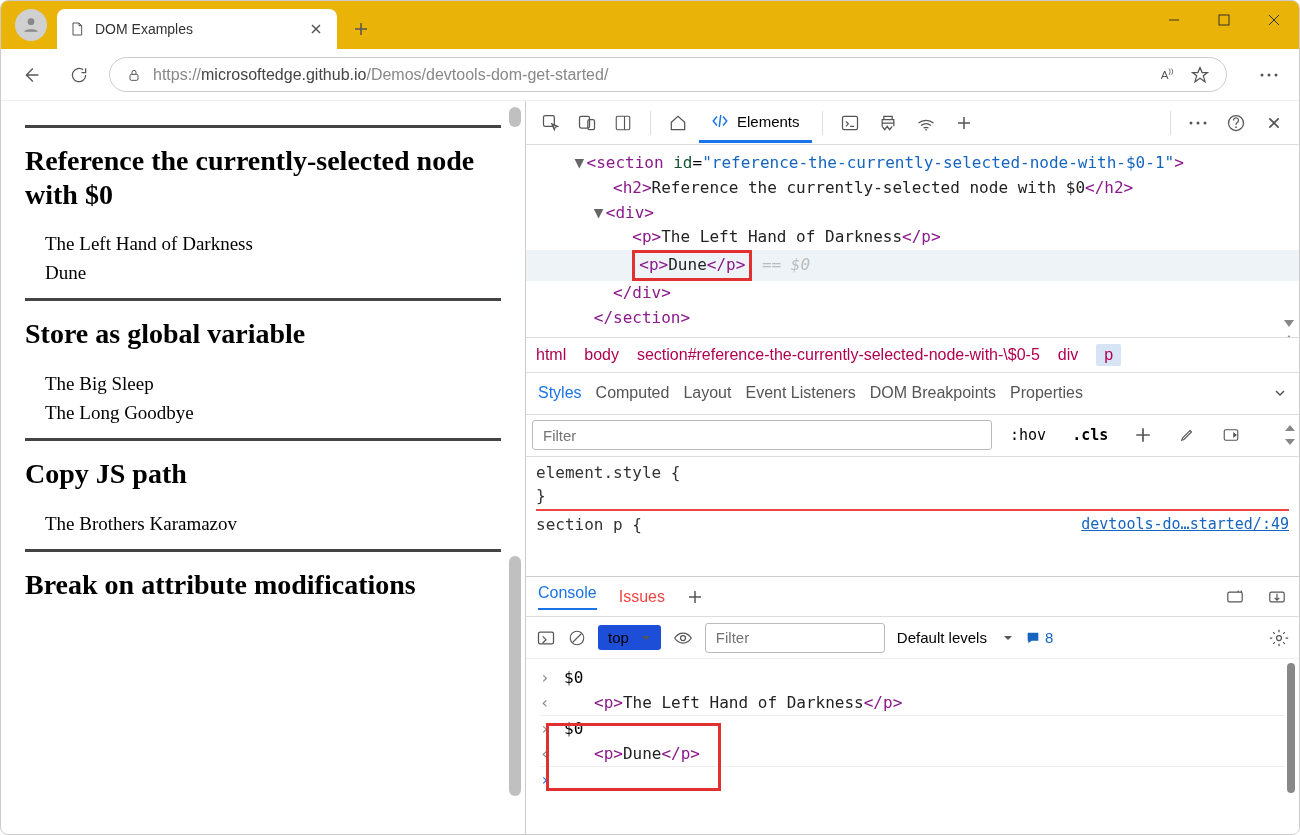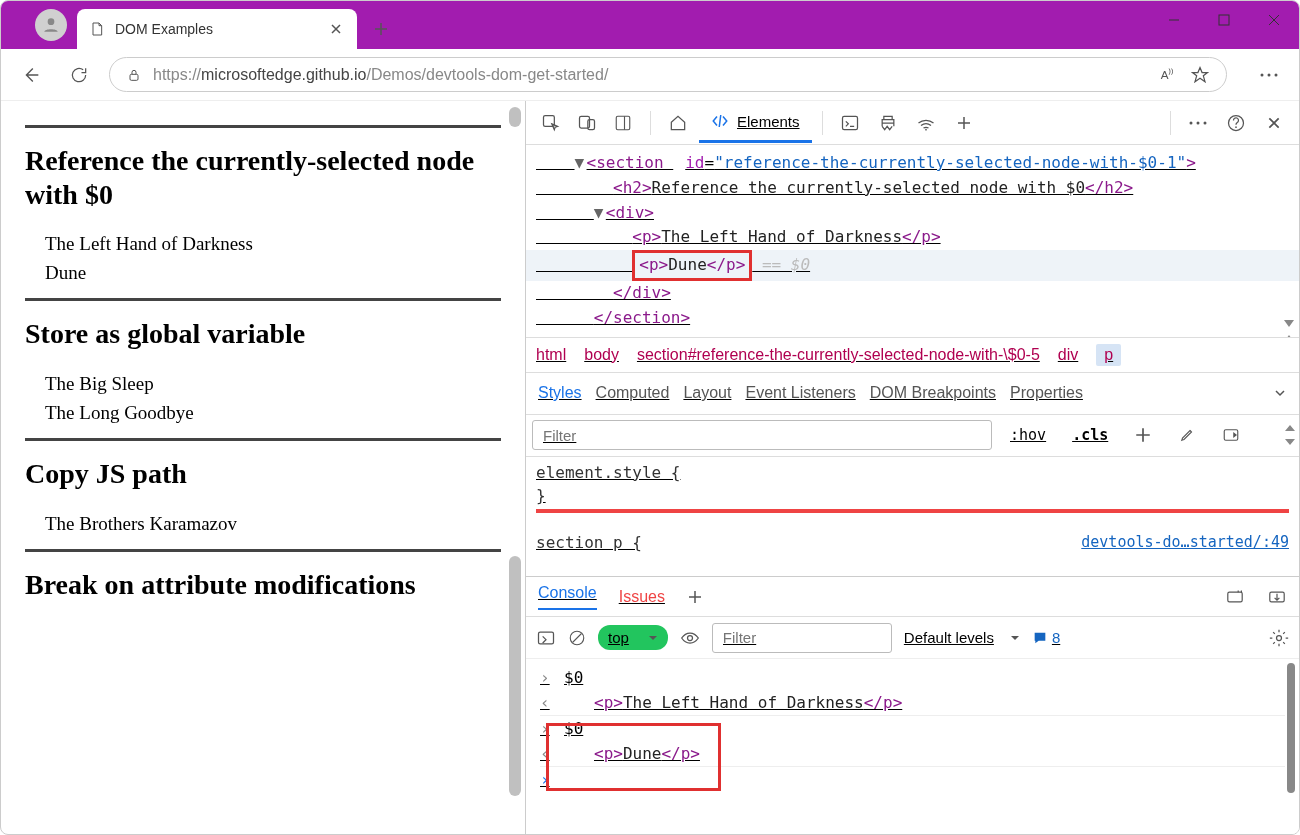--- a/index.html
+++ b/index.html
@@ -1,19 +1,19 @@
 <!DOCTYPE html>
 <html><head>
 <meta charset="utf-8">
 <style>
 * { margin: 0; padding: 0; box-sizing: border-box; }
 body { font-family: "Segoe UI", Arial, sans-serif; font-size: 13px; background: #fff; width: 1300px; height: 835px; overflow: hidden; border: 1px solid #ccc; border-radius: 8px; }
 
 
-.titlebar { height: 48px; background: #a21caf; display: flex; align-items: flex-end; position: relative; padding-left: 20px; }
+.titlebar { height: 48px; background: #eab308; display: flex; align-items: flex-end; position: relative; }
 .profile-icon { width: 32px; height: 32px; margin: 0 10px 8px 14px; border-radius: 50%; background: #d0d0d0; display: flex; align-items: center; justify-content: center; }
 .profile-icon svg { width: 20px; height: 20px; fill: #888; }
 .tab { background: #fff; height: 40px; border-radius: 8px 8px 0 0; display: flex; align-items: center; padding: 0 12px; min-width: 280px; gap: 10px; }
 .tab-icon { width: 16px; height: 16px; }
 .tab-title { flex: 1; font-size: 14px; color: #333; }
 .tab-close { width: 18px; height: 18px; display: flex; align-items: center; justify-content: center; cursor: pointer; }
 .newtab { width: 36px; height: 36px; display: flex; align-items: center; justify-content: center; margin-left: 6px; margin-bottom: 2px; cursor: pointer; }
 .window-controls { position: absolute; right: 0; top: 0; display: flex; height: 38px; }
 .window-controls div { width: 50px; display: flex; align-items: center; justify-content: center; cursor: pointer; }
 
@@ -29,37 +29,37 @@
 .main { display: flex; height: calc(835px - 48px - 52px); }
 .page-pane { width: 525px; border-right: 1px solid #ccc; position: relative; overflow: hidden; }
 .page-content { padding: 12px 24px; font-family: "Times New Roman", serif; overflow-y: auto; height: 100%; position: relative; }
 .page-content hr { border: none; border-top: 3px solid #444; margin: 12px 0; }
 .page-content h2 { font-size: 28px; font-weight: bold; margin: 16px 0 20px 0; line-height: 1.2; }
 .page-content p { font-size: 19px; margin: 2px 0 2px 20px; line-height: 1.4; }
 .page-scrollbar { position: absolute; right: 2px; top: 0; width: 14px; height: 100%; }
 .page-scrollbar-thumb { position: absolute; width: 12px; background: #c0c0c0; border-radius: 6px; }
 
 
-.devtools { flex: 1; display: flex; flex-direction: column; background: #fff; text-decoration: underline; }
+.devtools { flex: 1; display: flex; flex-direction: column; background: #fff; }
 .dt-tabbar { height: 44px; border-bottom: 1px solid #ddd; display: flex; align-items: center; padding: 0 8px; gap: 4px; }
 .dt-tabbar .group { display: flex; align-items: center; gap: 2px; }
 .dt-tabbar .sep { width: 1px; height: 24px; background: #ddd; margin: 0 6px; }
 .dt-tab-btn { width: 34px; height: 34px; display: flex; align-items: center; justify-content: center; cursor: pointer; border-radius: 2px; }
 .dt-tab-label { padding: 0 12px; height: 40px; display: flex; align-items: center; gap: 8px; font-size: 15px; cursor: pointer; }
 .dt-tab-label.active { border-bottom: 3px solid #1a73e8; }
 .dt-tabbar .spacer { flex: 1; }
 
 
 .dom-pane { flex: 1; min-height: 0; display: flex; flex-direction: column; }
 .dom-tree { padding: 6px 0; font-family: Consolas, monospace; font-size: 16px; line-height: 1.55; position: relative; overflow: hidden; }
 .dom-line { white-space: pre; padding-left: 10px; }
 .dom-line.selected { background: #eef3f8; position: relative; }
 .dom-line.selected .redbox { border: 3px solid #e03030; padding: 0 4px; display: inline-block; }
 .t-tag { color: #8b1a8b; }
-.t-attr { color: #a21caf; margin-left: 12px; }
+.t-attr { color: #14532d; }
 .t-val { color: #1565c0; }
 .t-txt { color: #222; }
 .t-gray { color: #bbb; font-style: italic; }
 .caret { display: inline-block; width: 12px; color: #666; }
 .ellipsis-gutter { position: absolute; left: -0px; top: 98px; font-size: 18px; color: #888; letter-spacing: 2px; padding-left: 4px; }
 .dom-scroll { position: absolute; right: 2px; width: 14px; }
 .dom-scroll-up { top: 8px; }
 
 
 .breadcrumb { height: 36px; border-top: 1px solid #ddd; border-bottom: 1px solid #ddd; display: flex; align-items: center; padding: 0 10px; gap: 18px; font-size: 16px; color: #b00050; }
@@ -80,21 +80,21 @@
 .styles-body .rule { margin-bottom: 4px; }
 .styles-body .link { float: right; color: #1565c0; text-decoration: underline; font-size: 15px; }
 
 
 .drawer { border-top: 1px solid #ccc; display: flex; flex-direction: column; height: 260px; }
 .drawer-tabbar { height: 40px; display: flex; align-items: center; padding: 0 12px; gap: 22px; font-size: 16px; border-bottom: 1px solid #ddd; }
 .drawer-tabbar .dt.active { color: #1a73e8; border-bottom: 2px solid #1a73e8; padding-bottom: 6px; }
 .drawer-tabbar .dt { cursor: pointer; color: #ef4444; }
 .drawer-tabbar .spacer { flex: 1; }
 .drawer-toolbar { height: 42px; display: flex; align-items: center; padding: 0 10px; gap: 12px; border-bottom: 1px solid #eee; }
-.drawer-toolbar .sel { background: #22c55e; padding: 4px 10px; border-radius: 12px; display: flex; align-items: center; gap: 19px; font-size: 15px; }
+.drawer-toolbar .sel { background: #1d4ed8; padding: 4px 10px; border-radius: 3px; display: flex; align-items: center; gap: 12px; font-size: 15px; }
 .drawer-toolbar input { height: 30px; border: 1px solid #bbb; border-radius: 3px; padding: 0 10px; font-size: 15px; width: 180px; }
 .drawer-toolbar .levels { font-size: 15px; display: flex; align-items: center; gap: 16px; }
 .drawer-toolbar .msgcount { color: #1565c0; font-size: 15px; display: flex; align-items: center; gap: 4px; }
 
 .console-body { flex: 1; font-family: Consolas, monospace; font-size: 16px; padding: 6px 14px; position: relative; overflow: hidden; }
 .console-line { display: flex; gap: 10px; padding: 3px 0; align-items: baseline; }
 .console-line .mark { color: #888; width: 14px; }
 .console-out { padding-left: 30px; }
 .redbox2 { border: 3px solid #e03030; position: absolute; }
 .cb-scroll { position: absolute; right: 2px; top: 4px; bottom: 4px; width: 12px; }
@@ -356,21 +356,21 @@
         <div style="position:absolute;right:4px">
             <svg width="12" height="24">
               <path fill="#888" d="M6 2l5 6H1zM6 22l5-6H1z"></path>
             </svg>
           </div>
       </div>
 
       <div class="styles-body">
         <div class="rule">element.style {</div>
         <div class="rule">}</div>
-        <div class="rule" style="border-top:4px solid #ef4444;padding-top:20px">
+        <div class="rule" style="border-top:2px solid #ef4444;padding-top:4px">
           <span>section p {</span>
           <a class="link">devtools-do…started/:49</a>
         </div>
       </div>
     </div>
 
     <div class="drawer">
       <div class="drawer-tabbar">
         <span class="dt active">Console</span>
         <span class="dt">Issues</span>

